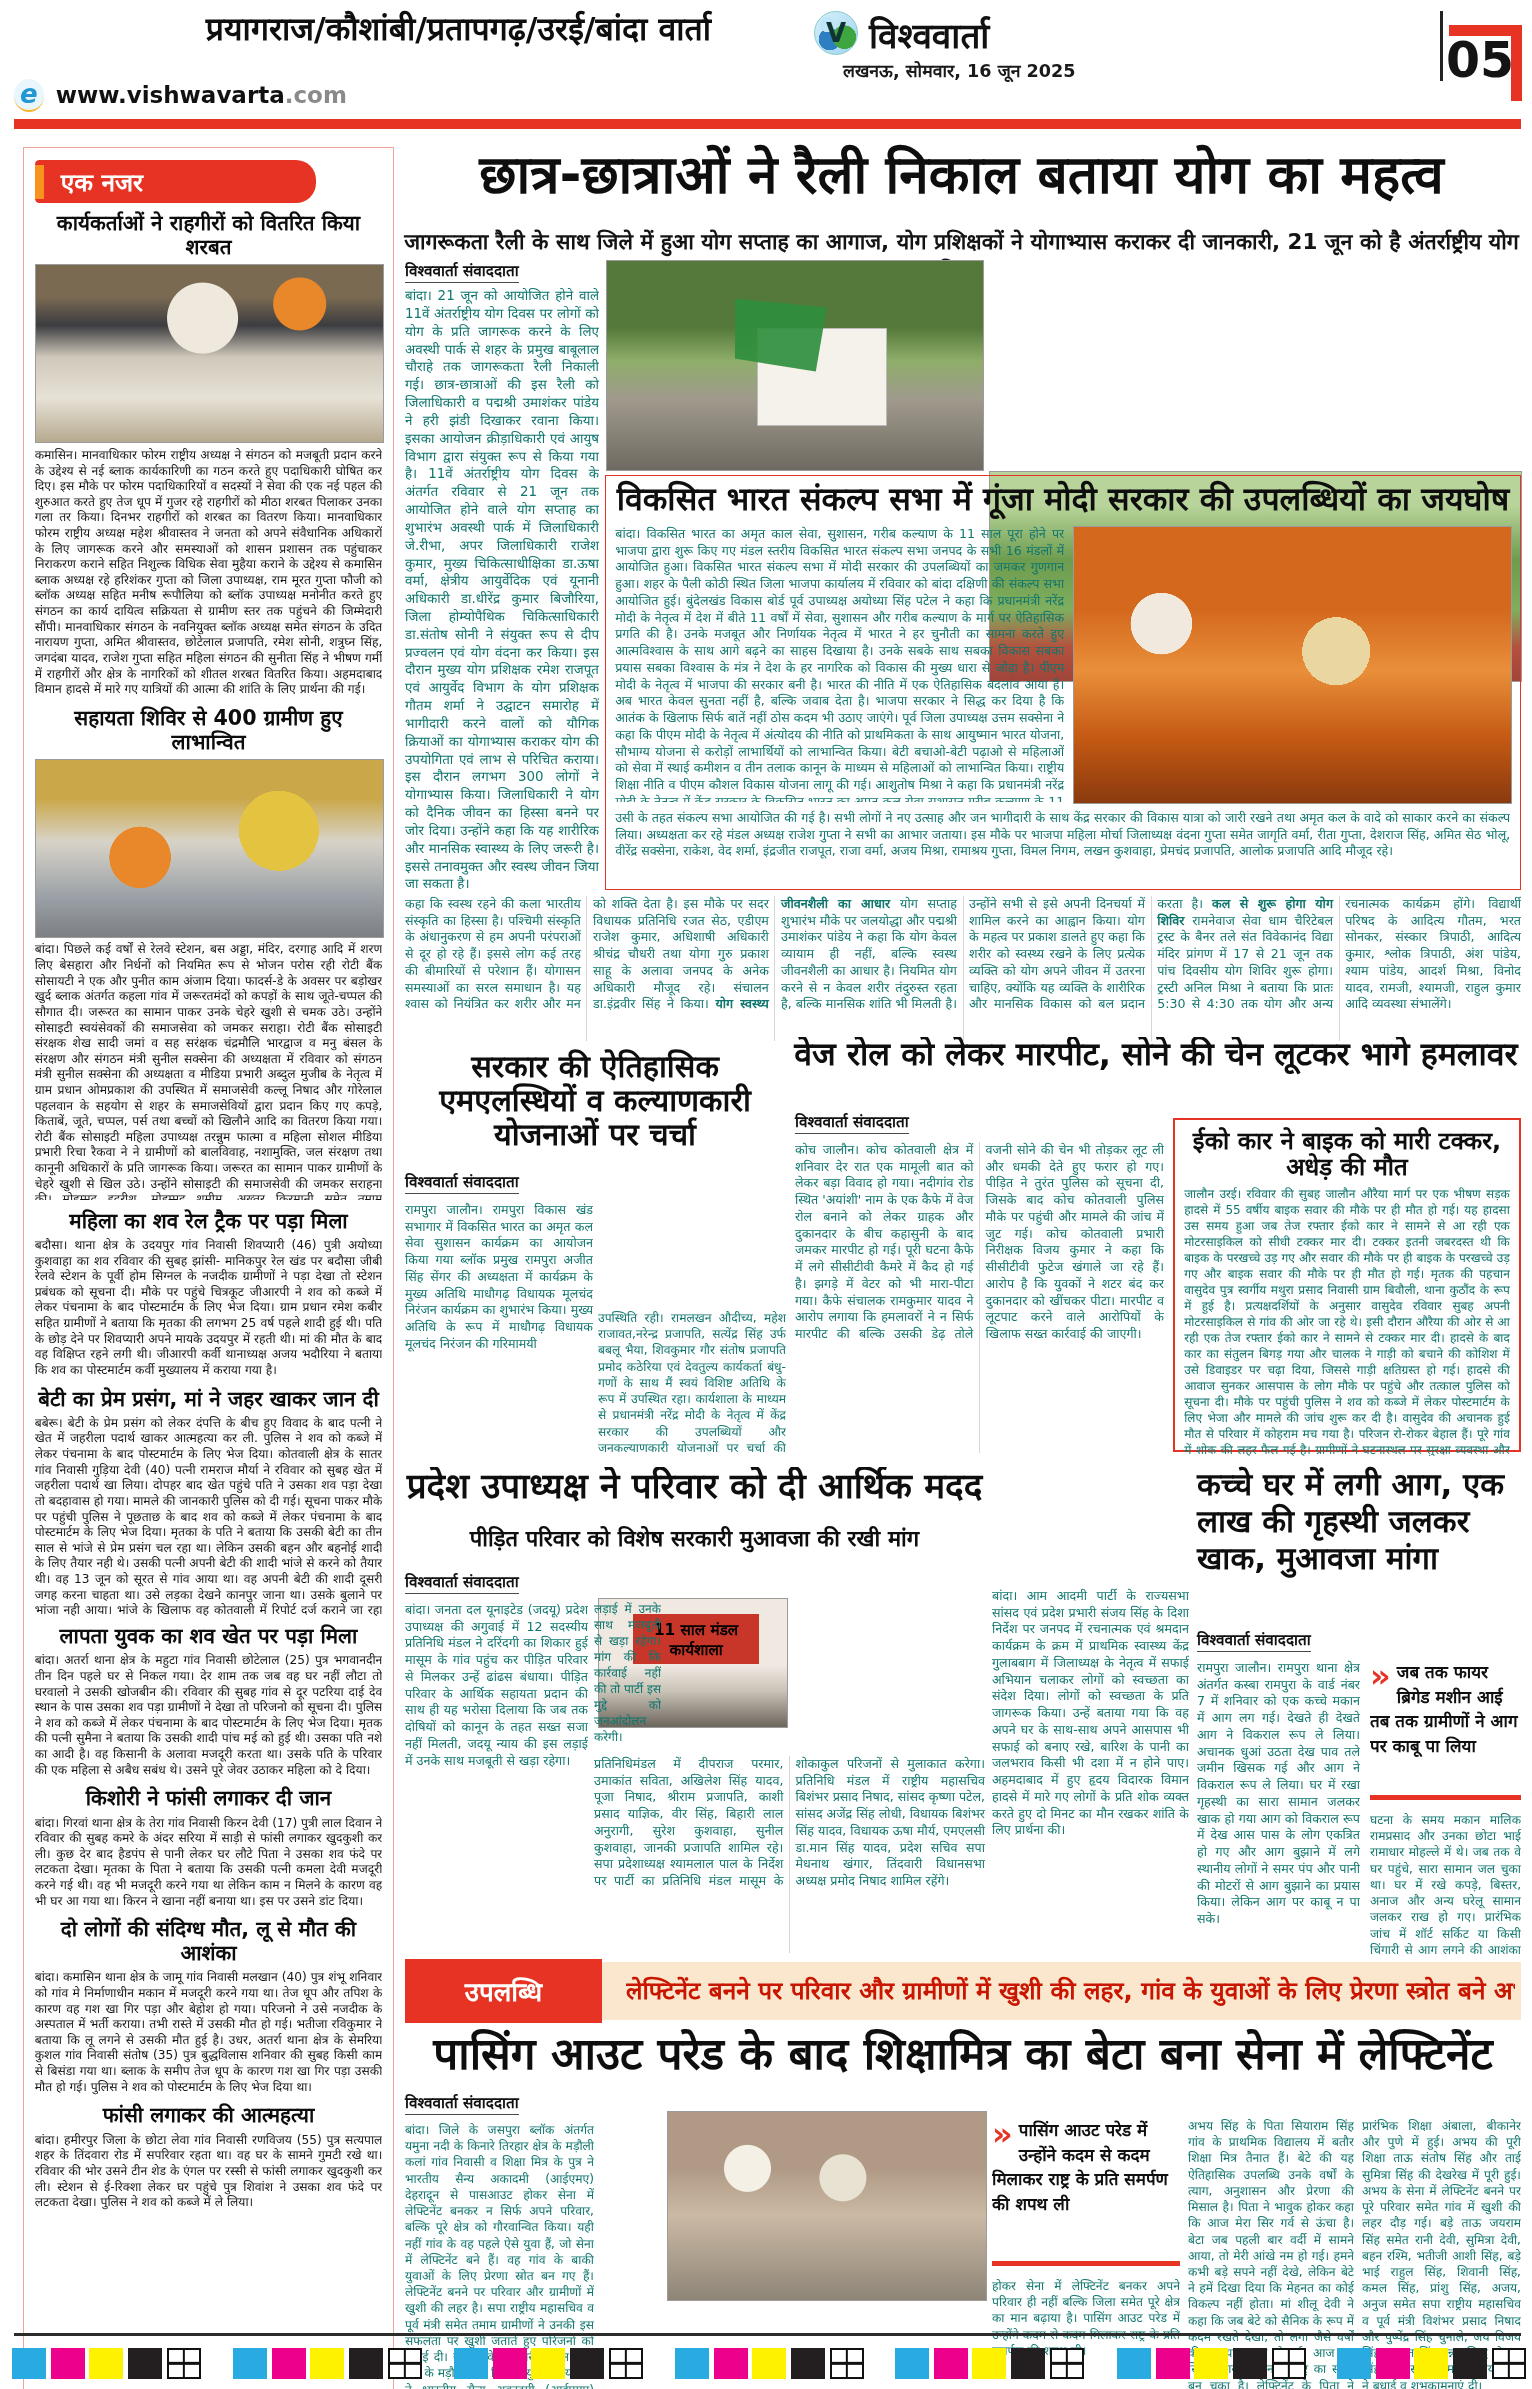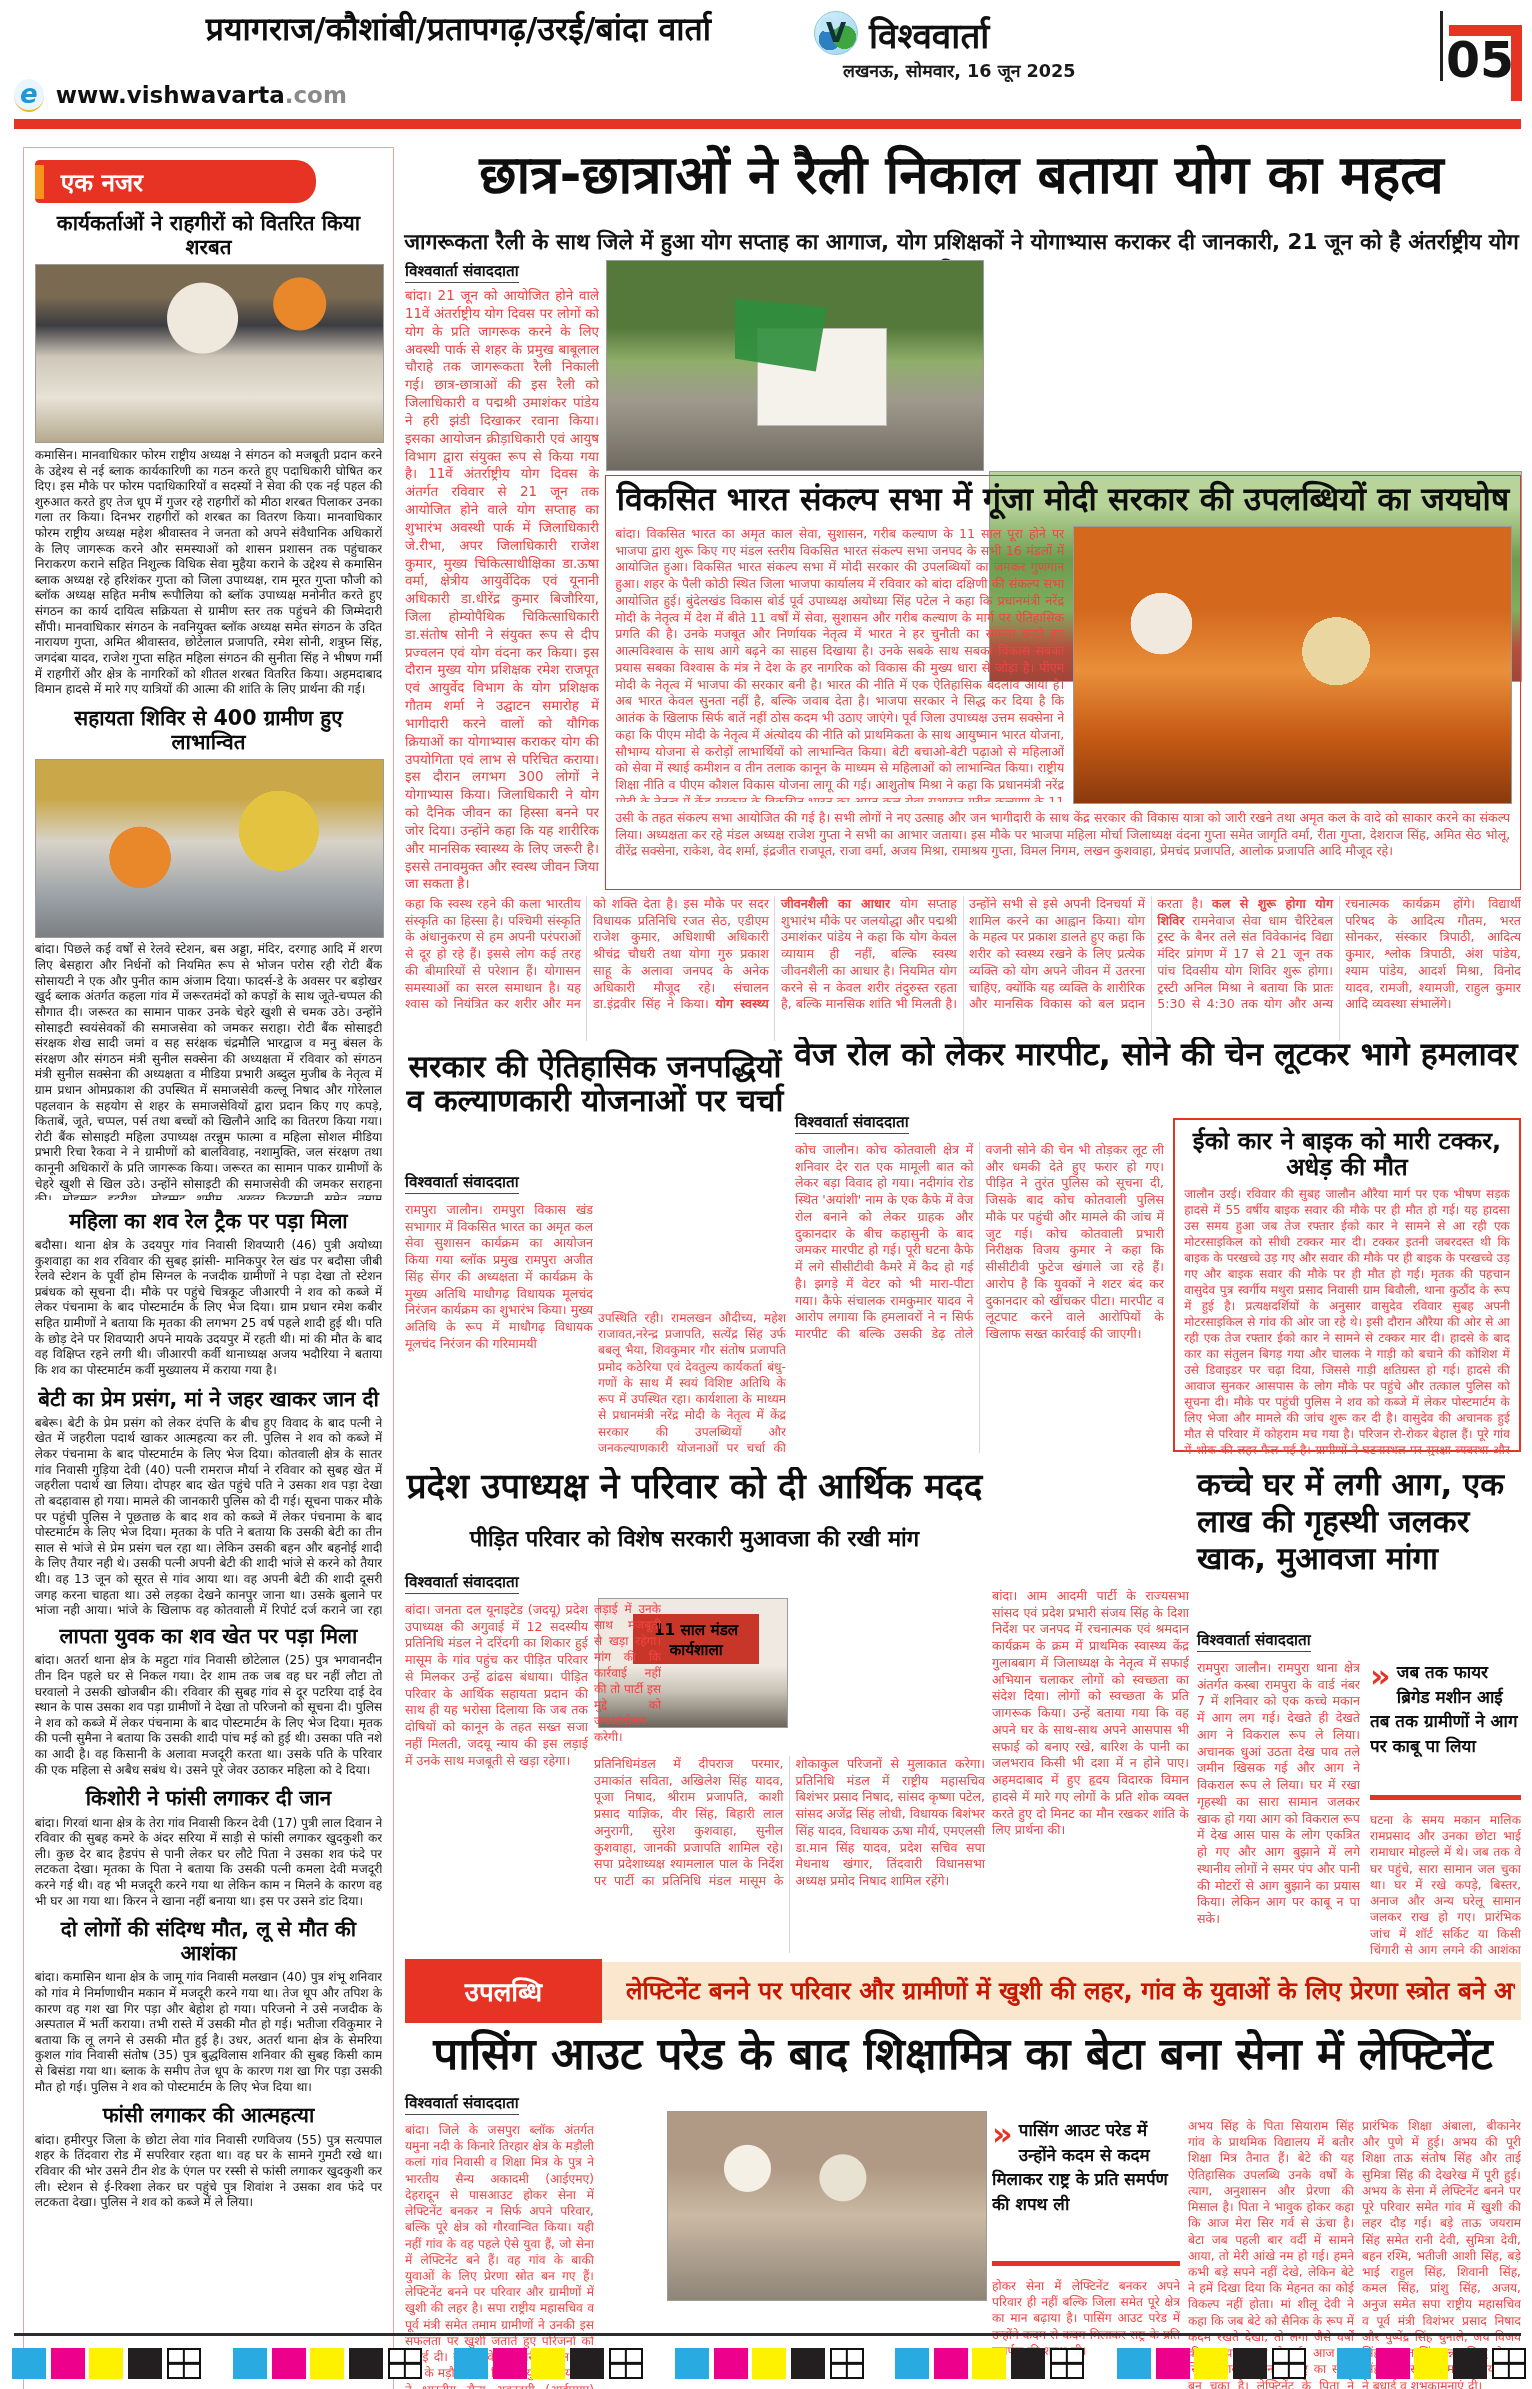--- a/index.html
+++ b/index.html
@@ -1,21 +1,21 @@
 <!DOCTYPE html>
 <html style="font-size:12.2px"><head>
 <meta charset="utf-8">
 <style>
   html,body{margin:0;padding:0;background:#e9e9e9;}
   .page{position:relative;width:1533px;height:2389px;background:#ffffff;margin:0 auto;
         font-family:"DejaVu Sans","Liberation Sans",sans-serif;color:#161616;overflow:hidden;}
   .abs{position:absolute;}
   .hl{font-weight:800;color:#0e0e0e;line-height:1.12;}
   .center{text-align:center;}
-  .body-txt{font-size:13px;line-height:1.33;text-align:justify;color:#ef4444;overflow:hidden;}
+  .body-txt{font-size:13px;line-height:1.33;text-align:justify;color:#0f766e;overflow:hidden;}
   .by{font-weight:bold;font-size:15.3px;border-bottom:1.5px solid #4a4a4a;display:inline-block;
       padding-bottom:1.5px;margin-bottom:4.6px;color:#111;}
   .ph{position:relative;overflow:hidden;border:0.8px solid #9b9b9b;}
   .red{background:#e63323;}
   .cols2{column-count:2;column-gap:12.2px;column-rule:0.8px solid #d6d6d6;}
   .cols6{column-count:6;column-gap:12.2px;column-rule:0.8px solid #d6d6d6;}
   .inline-bold{font-weight:800;}
   .quote-chev{color:#e63323;font-weight:900;font-size:32px;line-height:1;float:left;margin-right:6.1px;}
   .quote-txt{font-weight:800;font-size:17px;line-height:1.45;color:#101010;}
   .red-underline{background:#e63323;height:5.3px;}
@@ -160,21 +160,21 @@
     <div class="hl center" style="font-size:32px;">विकसित भारत संकल्प सभा में गूंजा मोदी सरकार की उपलब्धियों का जयघोष</div>
     <div class="body-txt" style="position:absolute;left:9.2px;top:50px;width:449px;height:276px;font-size:12.6px;">बांदा। विकसित भारत का अमृत काल सेवा, सुशासन, गरीब कल्याण के 11 साल पूरा होने पर भाजपा द्वारा शुरू किए गए मंडल स्तरीय विकसित भारत संकल्प सभा जनपद के सभी 16 मंडलों में आयोजित हुआ। विकसित भारत संकल्प सभा में मोदी सरकार की उपलब्धियों का जमकर गुणगान हुआ। शहर के पैली कोठी स्थित जिला भाजपा कार्यालय में रविवार को बांदा दक्षिणी की संकल्प सभा आयोजित हुई। बुंदेलखंड विकास बोर्ड पूर्व उपाध्यक्ष अयोध्या सिंह पटेल ने कहा कि प्रधानमंत्री नरेंद्र मोदी के नेतृत्व में देश में बीते 11 वर्षों में सेवा, सुशासन और गरीब कल्याण के मार्ग पर ऐतिहासिक प्रगति की है। उनके मजबूत और निर्णायक नेतृत्व में भारत ने हर चुनौती का सामना करते हुए आत्मविश्वास के साथ आगे बढ़ने का साहस दिखाया है। उनके सबके साथ सबका विकास सबका प्रयास सबका विश्वास के मंत्र ने देश के हर नागरिक को विकास की मुख्य धारा से जोड़ा है। पीएम मोदी के नेतृत्व में भाजपा की सरकार बनी है। भारत की नीति में एक ऐतिहासिक बदलाव आया है। अब भारत केवल सुनता नहीं है, बल्कि जवाब देता है। भाजपा सरकार ने सिद्ध कर दिया है कि आतंक के खिलाफ सिर्फ बातें नहीं ठोस कदम भी उठाए जाएंगे। पूर्व जिला उपाध्यक्ष उत्तम सक्सेना ने कहा कि पीएम मोदी के नेतृत्व में अंत्योदय की नीति को प्राथमिकता के साथ आयुष्मान भारत योजना, सौभाग्य योजना से करोड़ों लाभार्थियों को लाभान्वित किया। बेटी बचाओ-बेटी पढ़ाओ से महिलाओं को सेवा में स्थाई कमीशन व तीन तलाक कानून के माध्यम से महिलाओं को लाभान्वित किया। राष्ट्रीय शिक्षा नीति व पीएम कौशल विकास योजना लागू की गई। आशुतोष मिश्रा ने कहा कि प्रधानमंत्री नरेंद्र मोदी के नेतृत्व में केंद्र सरकार के विकसित भारत का अमृत कल सेवा सुशासन गरीब कल्याण के 11 वर्ष पूरे होने पर जिले में कार्यक्रम चलाए जा रहे हैं।</div>
     <div class="ph" style="position:absolute;left:467px;top:50px;width:437px;height:276px;background:radial-gradient(circle at 20% 35%, #f2e9de 0 30.5px, transparent 31px),radial-gradient(circle at 60% 45%, #e9d6a0 0 34px, transparent 34px),linear-gradient(180deg,#d4691e 0 30%,#e98f3a 52%,#c55a14 76%,#8a3a0e);"></div>
     <div class="body-txt" style="position:absolute;left:9.2px;top:334px;width:895px;height:70px;font-size:12.6px;">उसी के तहत संकल्प सभा आयोजित की गई है। सभी लोगों ने नए उत्साह और जन भागीदारी के साथ केंद्र सरकार की विकास यात्रा को जारी रखने तथा अमृत कल के वादे को साकार करने का संकल्प लिया। अध्यक्षता कर रहे मंडल अध्यक्ष राजेश गुप्ता ने सभी का आभार जताया। इस मौके पर भाजपा महिला मोर्चा जिलाध्यक्ष वंदना गुप्ता समेत जागृति वर्मा, रीता गुप्ता, देशराज सिंह, अमित सेठ भोलू, वीरेंद्र सक्सेना, राकेश, वेद शर्मा, इंद्रजीत राजपूत, राजा वर्मा, अजय मिश्रा, रामाश्रय गुप्ता, विमल निगम, लखन कुशवाहा, प्रेमचंद प्रजापति, आलोक प्रजापति आदि मौजूद रहे।</div>
   </div>
 
   <div class="abs cols6 body-txt" style="left:405px;top:896px;width:1116px;height:145px;font-size:12.6px;">
     <span>कहा कि स्वस्थ रहने की कला भारतीय संस्कृति का हिस्सा है। पश्चिमी संस्कृति के अंधानुकरण से हम अपनी परंपराओं से दूर हो रहे हैं। इससे लोग कई तरह की बीमारियों से परेशान हैं। योगासन समस्याओं का सरल समाधान है। यह श्वास को नियंत्रित कर शरीर और मन को शक्ति देता है। इस मौके पर सदर विधायक प्रतिनिधि रजत सेठ, एडीएम राजेश कुमार, अधिशाषी अधिकारी श्रीचंद्र चौधरी तथा योगा गुरु प्रकाश साहू के अलावा जनपद के अनेक अधिकारी मौजूद रहे। संचालन डा.इंद्रवीर सिंह ने किया। </span><span class="inline-bold">योग स्वस्थ्य जीवनशैली का आधार </span><span>योग सप्ताह शुभारंभ मौके पर जलयोद्धा और पद्मश्री उमाशंकर पांडेय ने कहा कि योग केवल व्यायाम ही नहीं, बल्कि स्वस्थ जीवनशैली का आधार है। नियमित योग करने से न केवल शरीर तंदुरुस्त रहता है, बल्कि मानसिक शांति भी मिलती है। उन्होंने सभी से इसे अपनी दिनचर्या में शामिल करने का आह्वान किया। योग के महत्व पर प्रकाश डालते हुए कहा कि शरीर को स्वस्थ्य रखने के लिए प्रत्येक व्यक्ति को योग अपने जीवन में उतरना चाहिए, क्योंकि यह व्यक्ति के शारीरिक और मानसिक विकास को बल प्रदान करता है। </span><span class="inline-bold">कल से शुरू होगा योग शिविर </span><span>रामनेवाज सेवा धाम चैरिटेबल ट्रस्ट के बैनर तले संत विवेकानंद विद्या मंदिर प्रांगण में 17 से 21 जून तक पांच दिवसीय योग शिविर शुरू होगा। ट्रस्टी अनिल मिश्रा ने बताया कि प्रातः 5:30 से 4:30 तक योग और अन्य रचनात्मक कार्यक्रम होंगे। विद्यार्थी परिषद के आदित्य गौतम, भरत सोनकर, संस्कार त्रिपाठी, आदित्य कुमार, श्लोक त्रिपाठी, अंश पांडेय, श्याम पांडेय, आदर्श मिश्रा, विनोद यादव, रामजी, श्यामजी, राहुल कुमार आदि व्यवस्था संभालेंगे।</span>
   </div>
 
-  <div class="abs hl center" style="left:405px;top:1050px;width:380px;height:115px;font-size:30.5px;">सरकार की ऐतिहासिक जनपद्धियों व कल्याणकारी योजनाओं पर चर्चा</div>
+  <div class="abs hl center" style="left:405px;top:1050px;width:380px;height:115px;font-size:30.5px;">सरकार की ऐतिहासिक एमएलस्धियों व कल्याणकारी योजनाओं पर चर्चा</div>
   <div class="abs" style="left:405px;top:1171px;">
     <span class="by">विश्ववार्ता संवाददाता</span>
   </div>
   <div class="abs body-txt" style="left:405px;top:1202px;width:188px;height:253px;font-size:12.6px;">रामपुरा जालौन। रामपुरा विकास खंड सभागार में विकसित भारत का अमृत कल सेवा सुशासन कार्यक्रम का आयोजन किया गया ब्लॉक प्रमुख रामपुरा अजीत सिंह सेंगर की अध्यक्षता में कार्यक्रम के मुख्य अतिथि माधौगढ़ विधायक मूलचंद निरंजन कार्यक्रम का शुभारंभ किया। मुख्य अतिथि के रूप में माधौगढ़ विधायक मूलचंद निरंजन की गरिमामयी</div>
   <div class="ph abs" style="left:598px;top:1176px;width:188px;height:128px;background:linear-gradient(180deg,#efe9e2 0 52%,#c9c2b6 72%,#6b655c);">
     <div class="red-banner">
         <span>11 साल मंडल कार्यशाला</span>
       </div>
   </div>
   <div class="abs body-txt" style="left:598px;top:1310px;width:188px;height:145px;font-size:12.2px;">उपस्थिति रही। रामलखन औदीच्य, महेश राजावत,नरेन्द्र प्रजापति, सत्येंद्र सिंह उर्फ बबलू भैया, शिवकुमार गौर संतोष प्रजापति प्रमोद कठेरिया एवं देवतुल्य कार्यकर्ता बंधु-गणों के साथ मैं स्वयं विशिष्ट अतिथि के रूप में उपस्थित रहा। कार्यशाला के माध्यम से प्रधानमंत्री नरेंद्र मोदी के नेतृत्व में केंद्र सरकार की उपलब्धियों और जनकल्याणकारी योजनाओं पर चर्चा की गई।</div>

